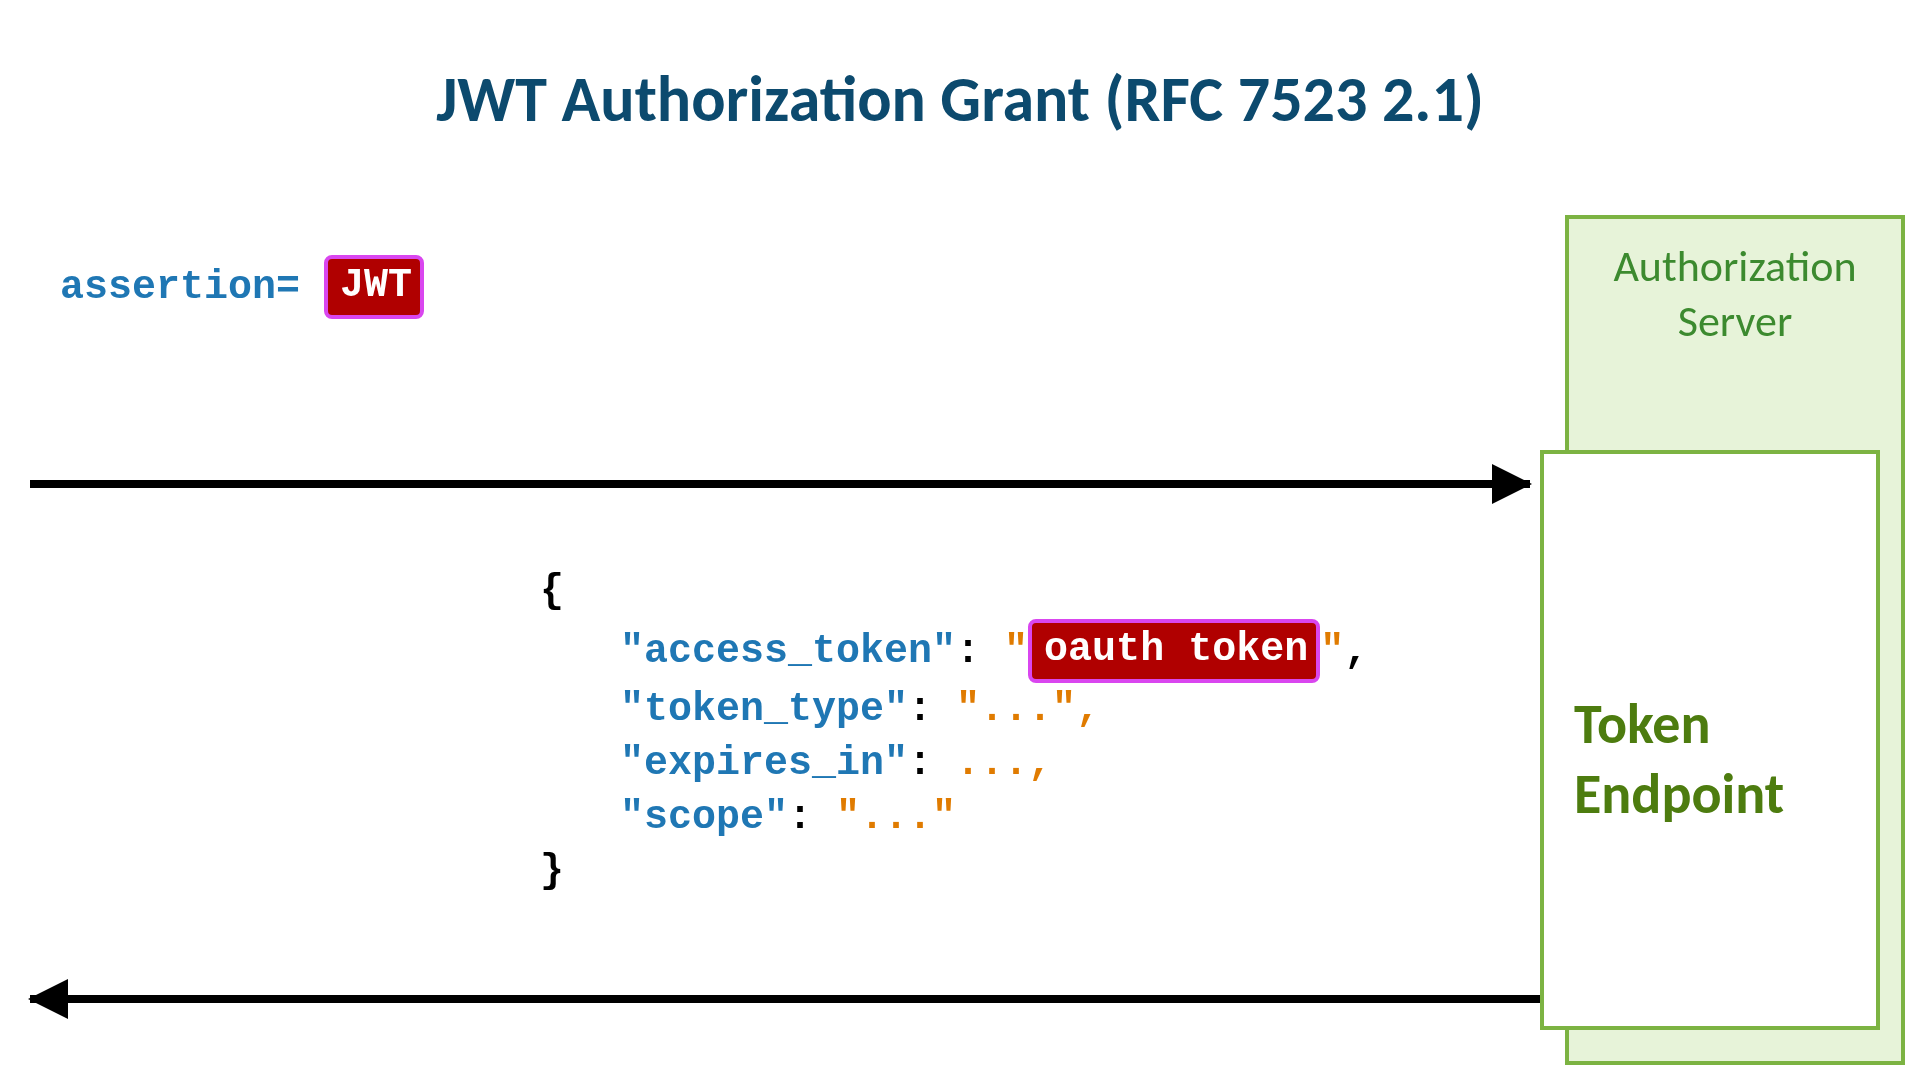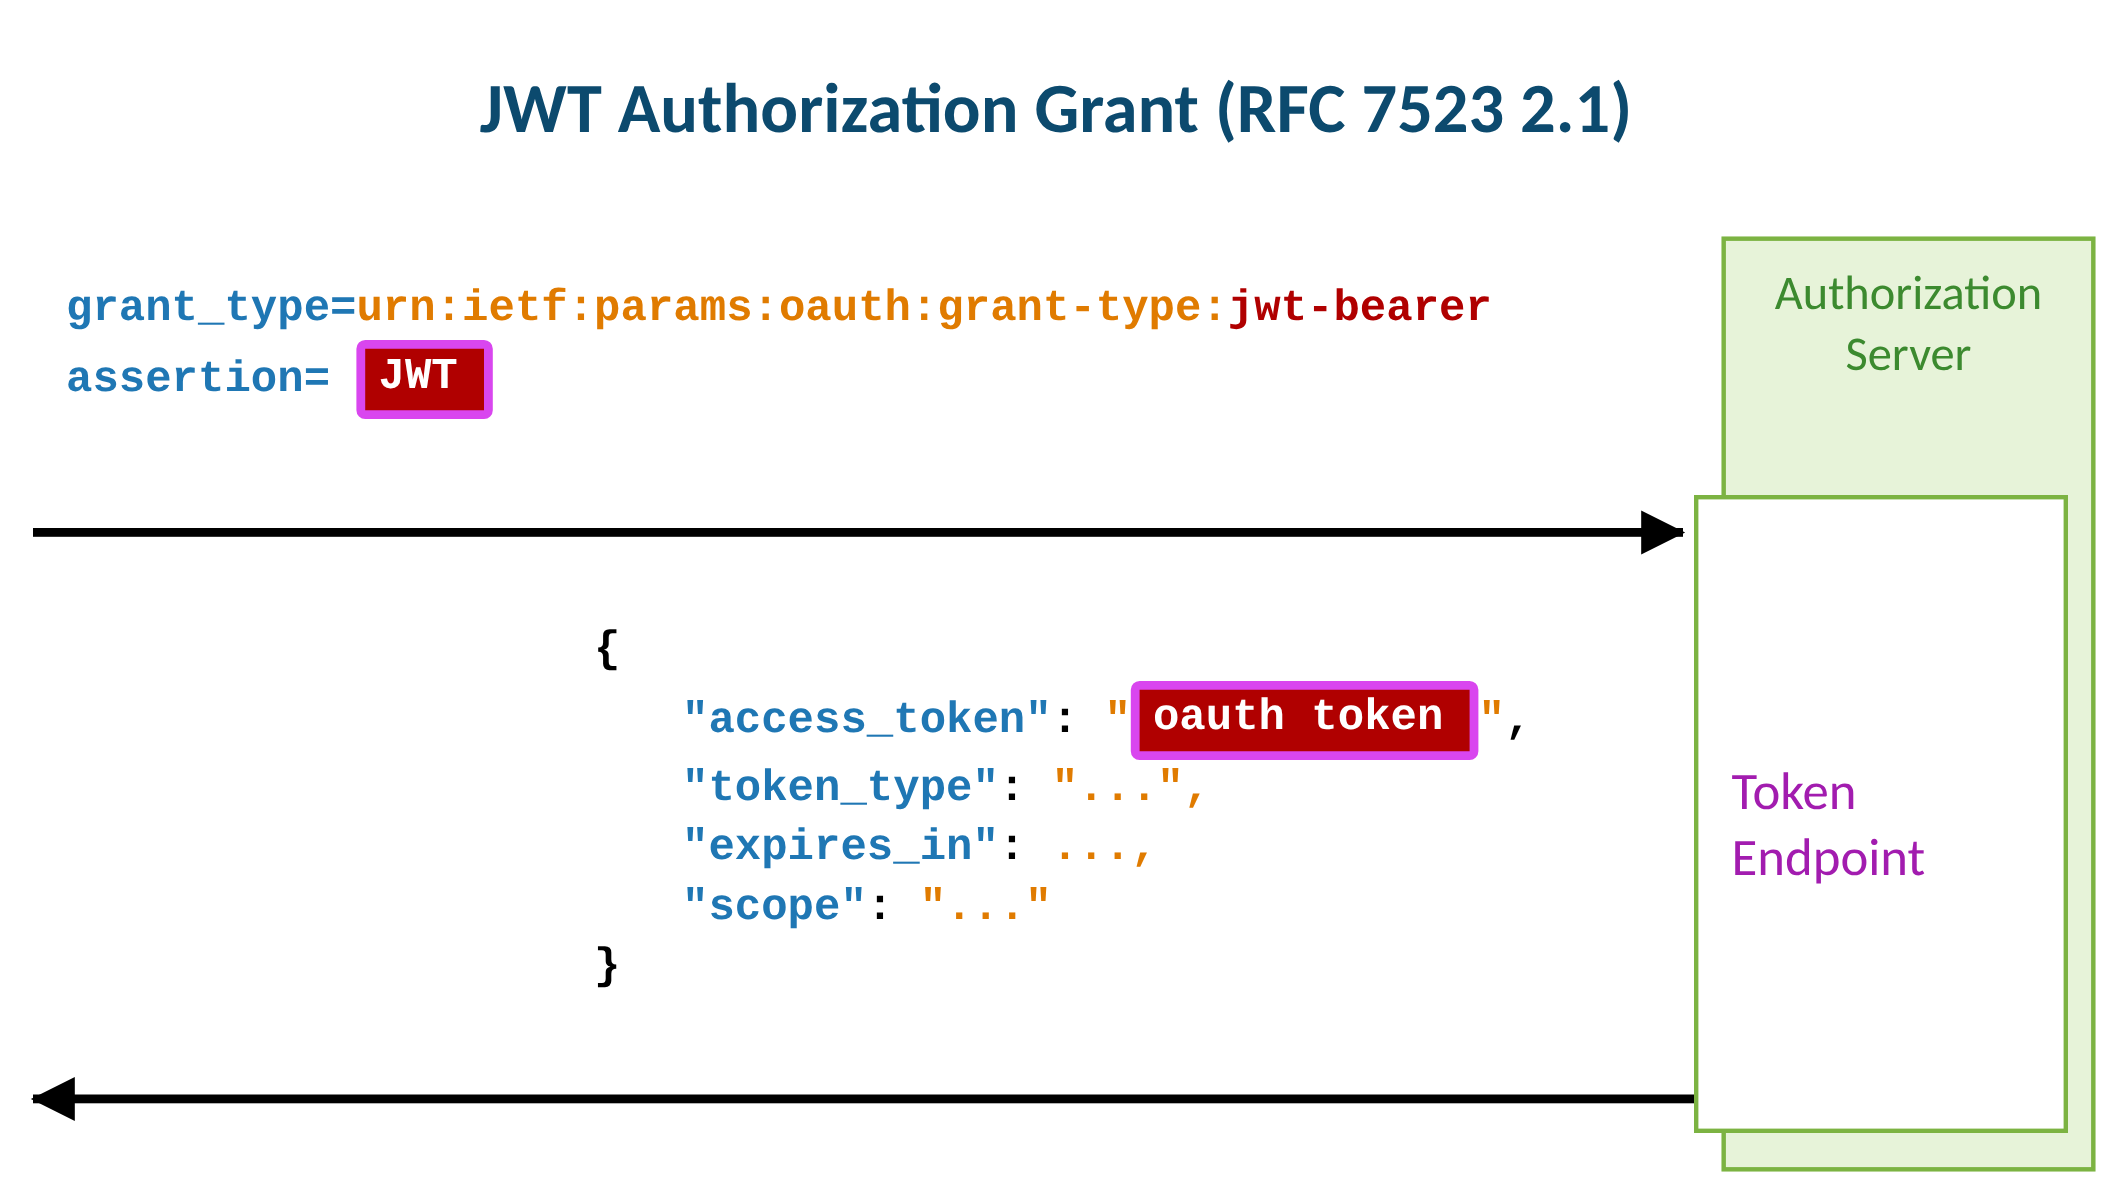--- a/index.html
+++ b/index.html
@@ -29,23 +29,23 @@
   }
   .blue   { color: #1f77b4; }
   .orange { color: #e07b00; }
   .darkred{ color: #b00000; }
   .black  { color: #000; }
 
   .pill {
     display: inline-block;
     background: #b00000;
     color: #fff;
-    border: 8px solid #d946ef;
+    border: 4px solid #d946ef;
     border-radius: 8px;
-    padding: 0px 24px 2px 12px;
+    padding: 0px 8px 2px 12px;
     vertical-align: middle;
   }
 
   .request-block {
     position: absolute;
     left: 60px;
     top: 255px;
   }
 
   .response-block {
@@ -122,36 +122,33 @@
     left: 1540px;
     top: 450px;
     width: 340px;
     height: 580px;
     background: #fff;
     border: 4px solid #7cb342;
     box-sizing: border-box;
     padding: 235px 20px 0 30px;
   }
   .token-endpoint-box .label {
-    color: #a21caf;
-    font-size: 48px;
+    color: #4d7c0f;
+    font-size: 56px;
     line-height: 1.25;
     font-family: Calibri, Arial, sans-serif;
-    font-weight: 400;
+    font-weight: 700;
   }
 </style>
 </head>
 <body>
 
 <div class="title">JWT Authorization Grant (RFC 7523 2.1)</div>
 
 <div class="request-block mono">
-  <div>
-    <span class="blue">grant_type</span><span class="blue">=</span><span class="orange">urn:ietf:params:oauth:grant-type:</span><span class="darkred">jwt-bearer</span>
-  </div>
   <div>
     <span class="blue">assertion</span><span class="blue">=</span>
     <span class="pill">JWT</span>
   </div>
 </div>
 
 <div class="arrow-right"></div>
 
 <div class="response-block mono">
   <div class="black">{</div>

